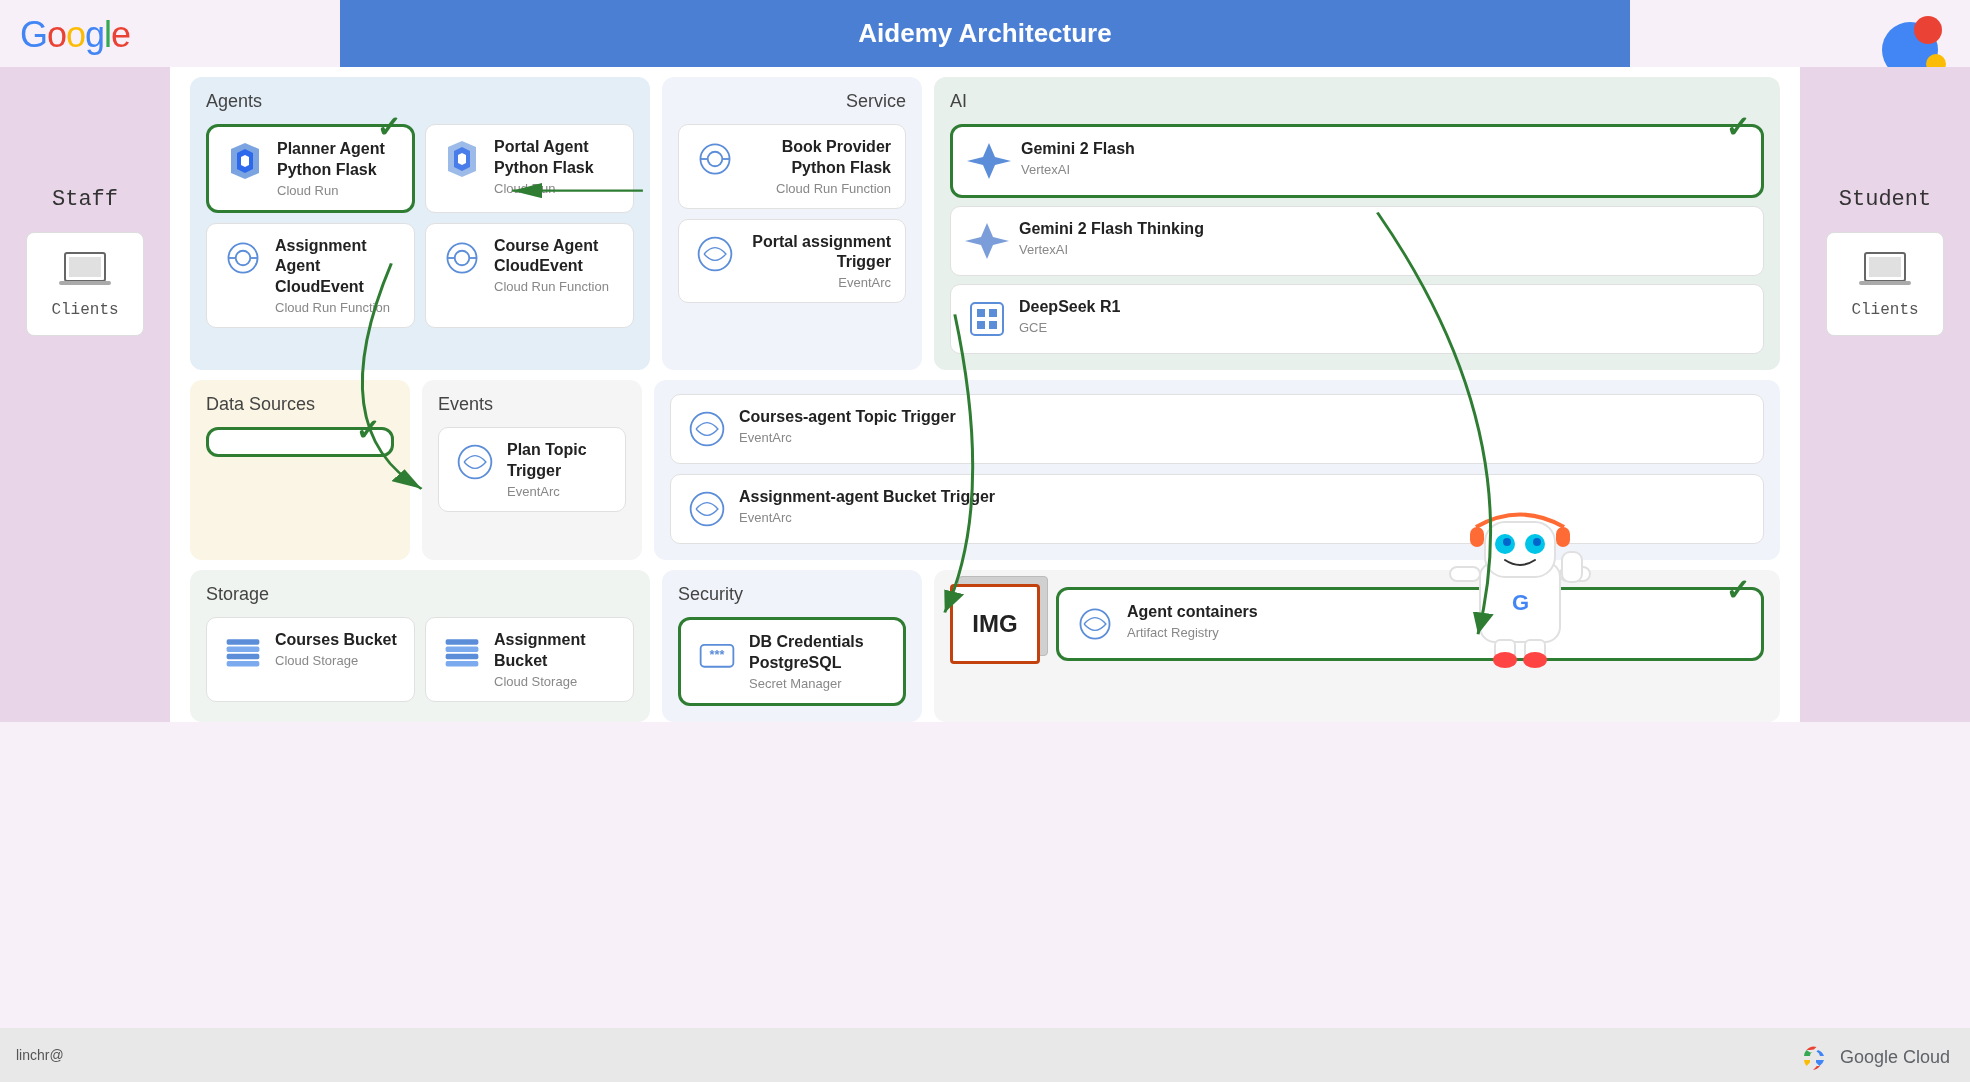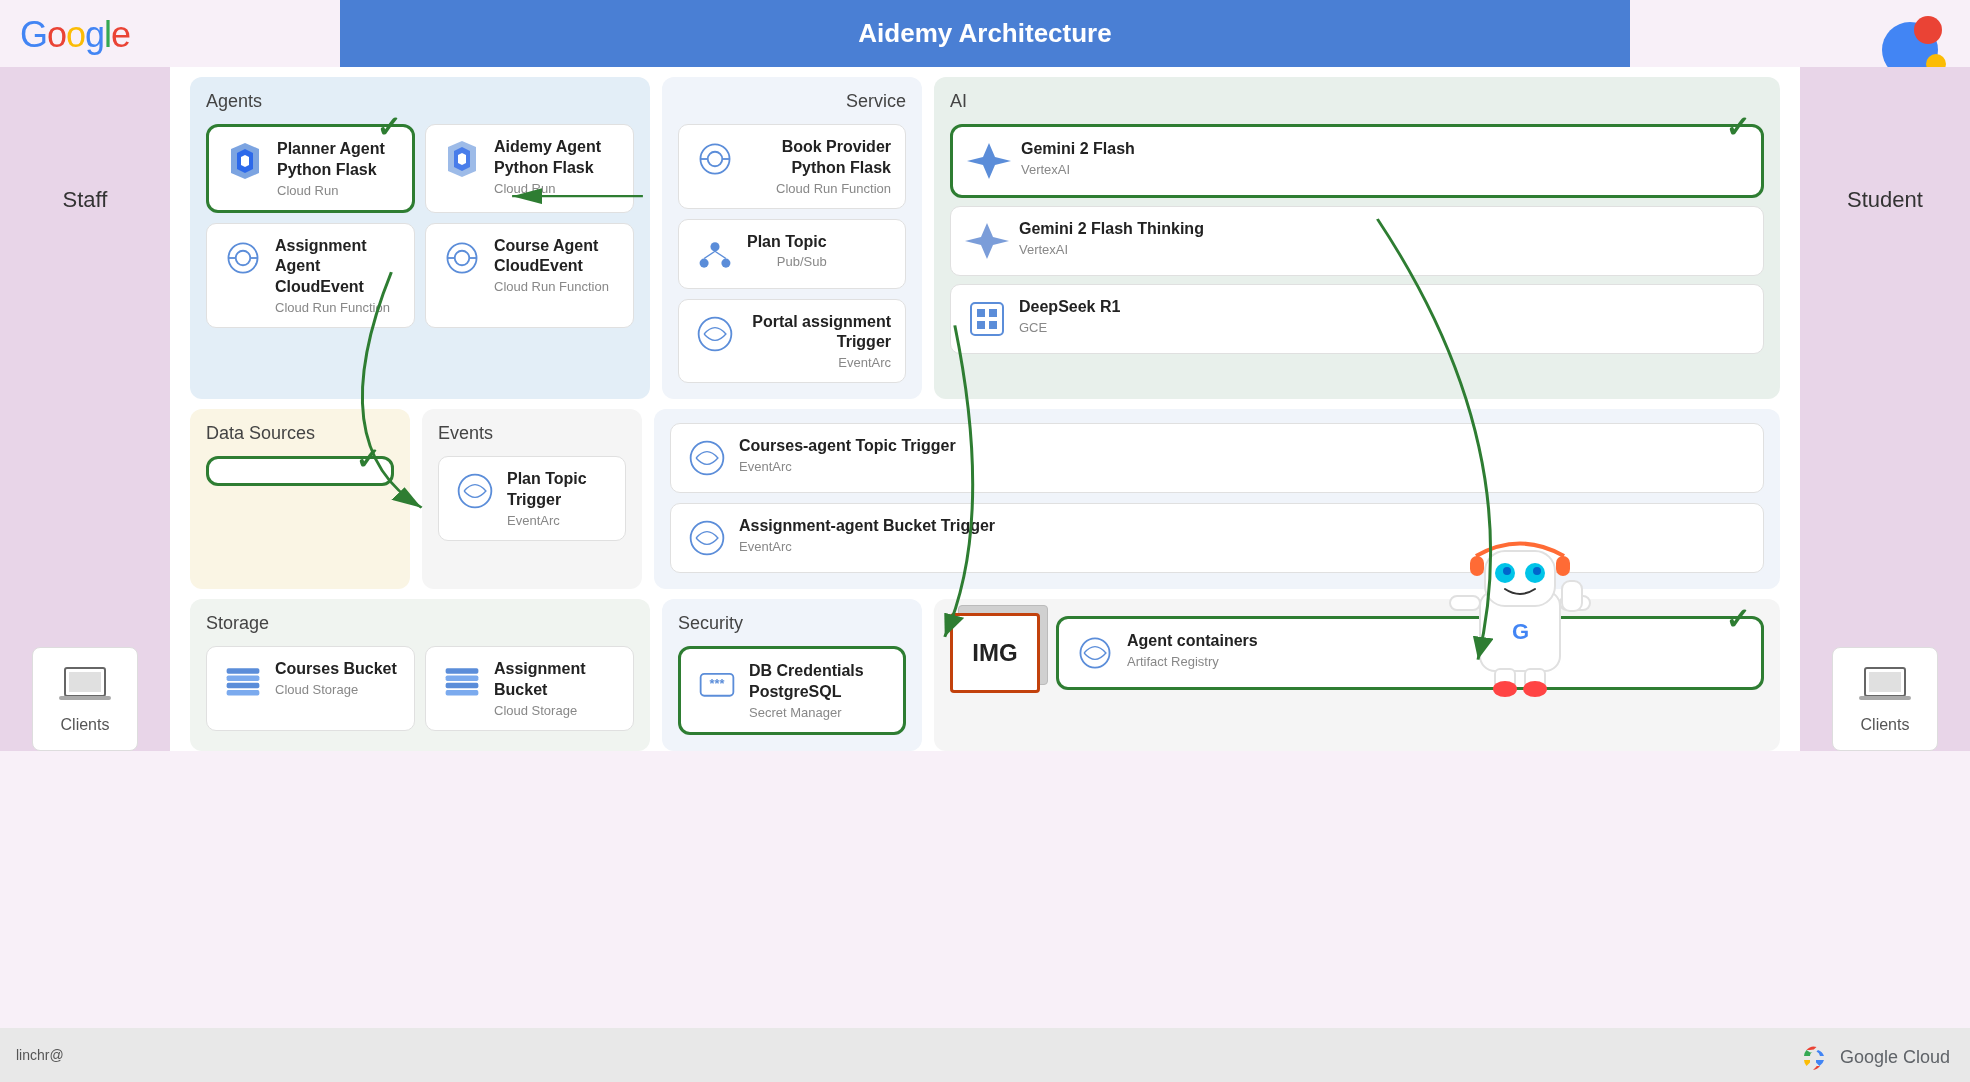--- a/index.html
+++ b/index.html
@@ -72,23 +72,24 @@
       font-size: 14px;
       color: #555;
     }
 
     
     .side-panel {
       width: 170px;
       display: flex;
       flex-direction: column;
       align-items: center;
-      justify-content: space-between;
+      justify-content: flex-start;
       padding-top: 120px;
       background: #e8d5e8;
+      font-family: Liberation Mono, monospace;
     }
 
     .side-panel-label {
       font-size: 22px;
       font-weight: 500;
       color: #333;
       margin-bottom: 20px;
     }
 
     .client-box {
@@ -359,21 +360,21 @@
           <div class="card">
             <div class="card-header">
               <div class="card-icon">
                 <svg viewBox="0 0 44 44" width="44" height="44">
                   <polygon points="8,10 22,4 36,10 36,34 22,40 8,34" fill="#5b8dd9" opacity="0.6"></polygon>
                   <polygon points="14,14 22,10 30,14 30,30 22,34 14,30" fill="#2563eb" opacity="0.7"></polygon>
                   <polygon points="18,18 22,16 26,18 26,26 22,28 18,26" fill="white"></polygon>
                 </svg>
               </div>
               <div>
-                <div class="card-title">Aidemy Agent Python Flask</div>
+                <div class="card-title">Portal Agent Python Flask</div>
                 <div class="card-subtitle">Cloud Run</div>
               </div>
             </div>
           </div>
 
           <div class="card">
             <div class="card-header">
               <div class="card-icon">
                 <svg viewBox="0 0 44 44" width="40" height="40">
                   <circle cx="22" cy="22" r="16" fill="none" stroke="#5b8dd9" stroke-width="2"></circle>
@@ -423,37 +424,20 @@
                   <line x1="30" y1="22" x2="38" y2="22" stroke="#5b8dd9" stroke-width="2"></line>
                 </svg>
               </div>
               <div>
                 <div class="card-title">Book Provider Python Flask</div>
                 <div class="card-subtitle">Cloud Run Function</div>
               </div>
             </div>
           </div>
 
-          <div class="card">
-            <div class="card-header">
-              <div class="card-icon">
-                <svg viewBox="0 0 44 44" width="40" height="40">
-                  <circle cx="22" cy="14" r="5" fill="#5b8dd9"></circle>
-                  <circle cx="10" cy="32" r="5" fill="#5b8dd9"></circle>
-                  <circle cx="34" cy="32" r="5" fill="#5b8dd9"></circle>
-                  <line x1="22" y1="19" x2="10" y2="27" stroke="#5b8dd9" stroke-width="1.5"></line>
-                  <line x1="22" y1="19" x2="34" y2="27" stroke="#5b8dd9" stroke-width="1.5"></line>
-                </svg>
-              </div>
-              <div>
-                <div class="card-title">Plan Topic</div>
-                <div class="card-subtitle">Pub/Sub</div>
-              </div>
-            </div>
-          </div>
 
           <div class="card">
             <div class="card-header">
               <div class="card-icon">
                 <svg viewBox="0 0 44 44" width="40" height="40">
                   <circle cx="22" cy="22" r="18" fill="none" stroke="#5b8dd9" stroke-width="2"></circle>
                   <path d="M 10 22 Q 22 8 34 22 Q 22 36 10 22" fill="none" stroke="#5b8dd9" stroke-width="1.5"></path>
                 </svg>
               </div>
               <div>

